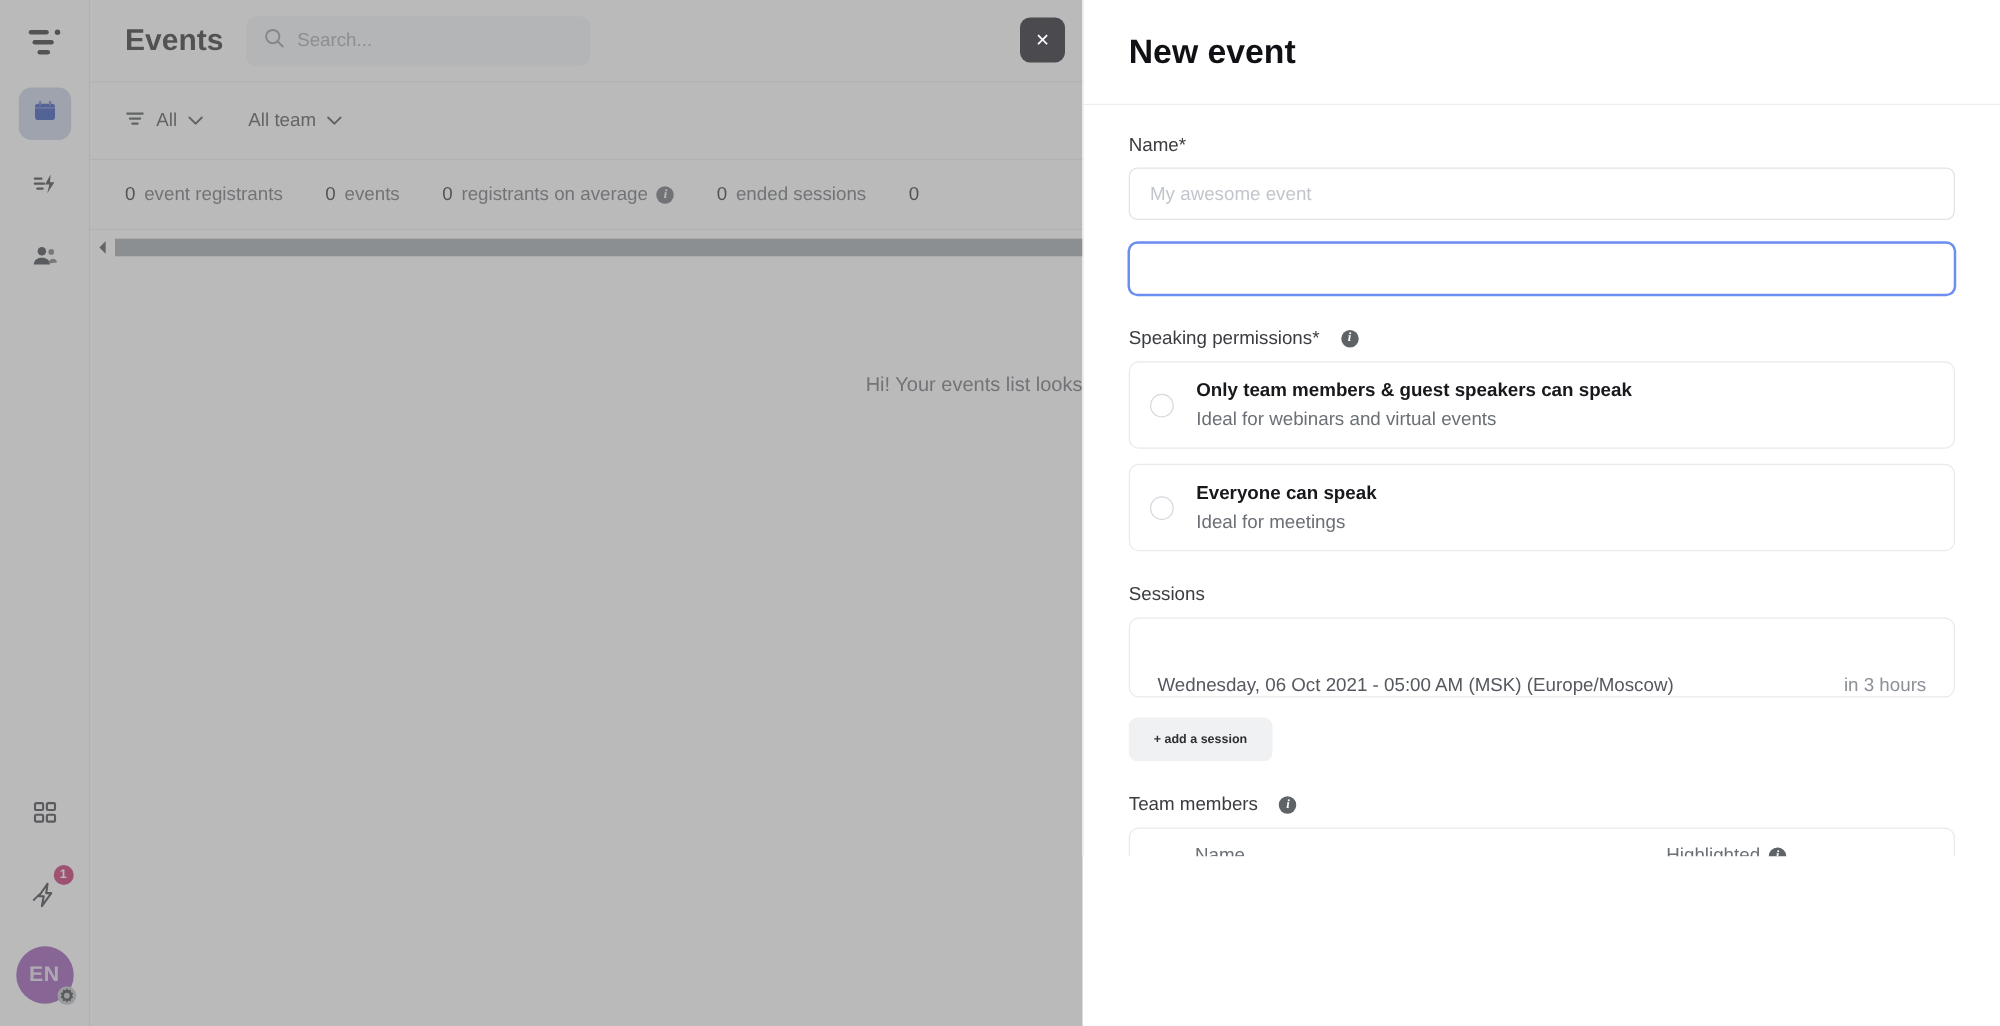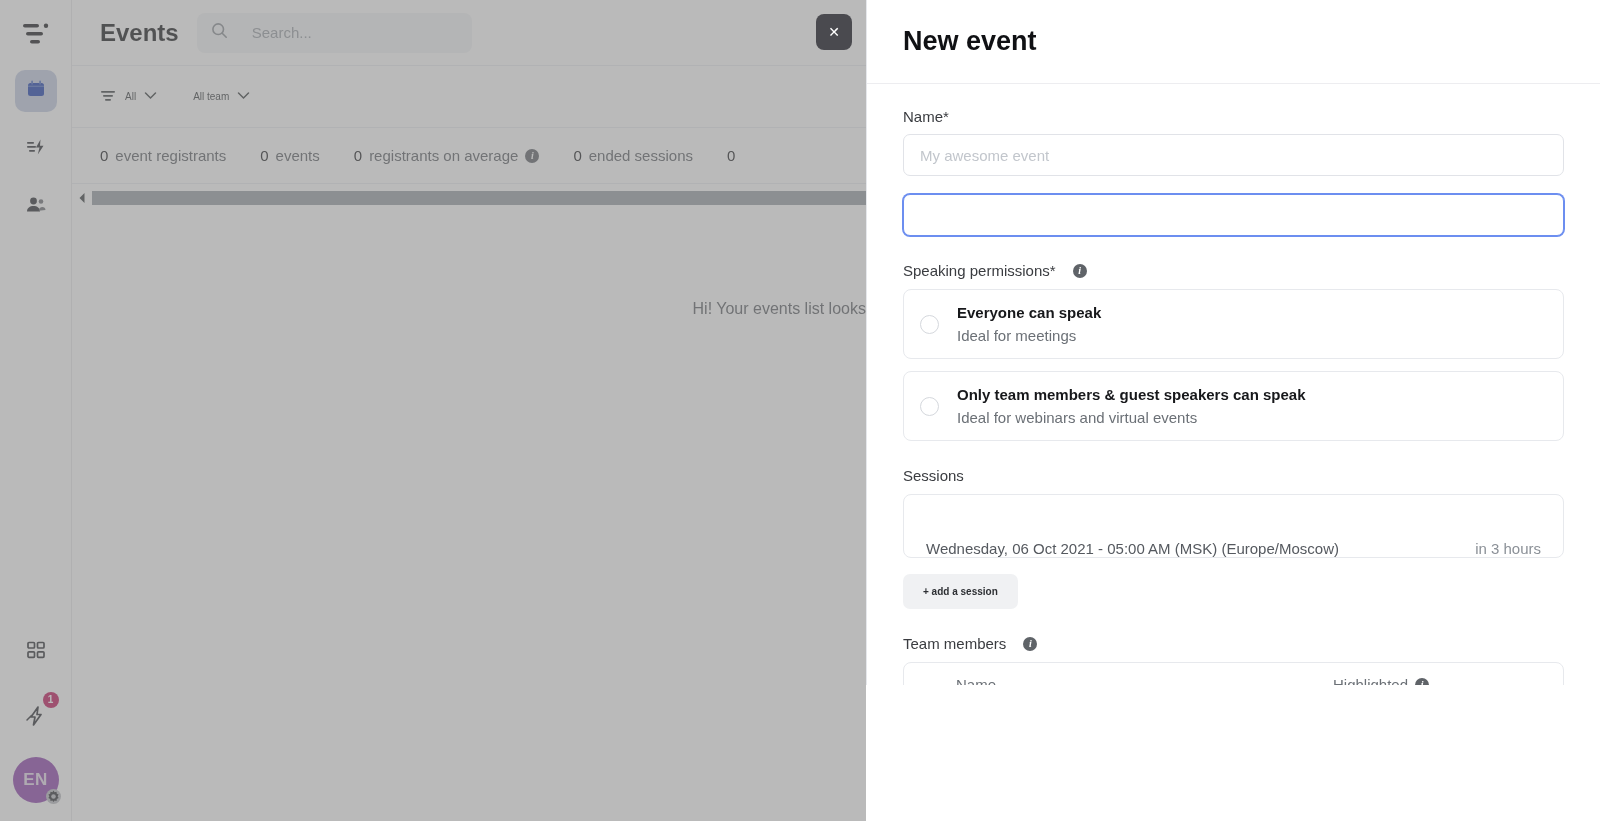--- a/index.html
+++ b/index.html
@@ -61,37 +61,37 @@
   }
 
   
   #main { position: absolute; left: 72px; top: 0; right: 0; height: 606px; background: #fff; }
   #topbar {
     height: 66px; display: flex; align-items: center; padding: 0 28px;
     border-bottom: 1px solid #eceef1; gap: 18px;
   }
   #page-title { font-size: 24px; font-weight: 700; color: #18191c; }
   #search-box {
-    display: flex; align-items: center; gap: 24px;
+    display: flex; align-items: center; gap: 10px;
     background: #f2f3f5; border-radius: 8px;
     height: 40px; width: 275px; padding: 0 14px;
   }
   #search-input {
     border: none; outline: none; background: transparent;
     font-family: inherit; font-size: 15px; color: #3c4043; width: 100%;
   }
   #search-input::placeholder { color: #9aa0a6; }
 
   #filterbar {
     height: 62px; display: flex; align-items: center; gap: 36px;
     padding: 0 28px; border-bottom: 1px solid #eceef1;
   }
   .filter-chip {
     display: flex; align-items: center; gap: 8px;
-    font-size: 10px; color: #3c4043;
+    font-size: 15px; color: #3c4043;
   }
   .caret { display: inline-block; }
 
   #statsbar {
     height: 56px; display: flex; align-items: center; gap: 34px;
     padding: 0 28px; border-bottom: 1px solid #eceef1;
     white-space: nowrap;
   }
   .stat { display: flex; align-items: center; gap: 7px; font-size: 15px; color: #5f6368; }
   .stat .num { color: #202124; font-weight: 400; }
@@ -408,30 +408,30 @@
 
       
       <div class="section-label">
         <span>Speaking permissions*</span>
         <span class="info-dot">i</span>
       </div>
 
       <div class="radio-card">
         <span class="radio-circle"></span>
         <span>
+          <span class="radio-title" style="display:block;">Only team members &amp; guest speakers can speak</span>
+          <span class="radio-sub" style="display:block;">Ideal for webinars and virtual events</span>
+        </span>
+      </div>
+
+      <div class="radio-card">
+        <span class="radio-circle"></span>
+        <span>
           <span class="radio-title" style="display:block;">Everyone can speak</span>
           <span class="radio-sub" style="display:block;">Ideal for meetings</span>
-        </span>
-      </div>
-
-      <div class="radio-card">
-        <span class="radio-circle"></span>
-        <span>
-          <span class="radio-title" style="display:block;">Only team members &amp; guest speakers can speak</span>
-          <span class="radio-sub" style="display:block;">Ideal for webinars and virtual events</span>
         </span>
       </div>
 
       
       <div class="section-label">Sessions</div>
       <div class="session-box">
         <span class="session-when">Wednesday, 06 Oct 2021 - 05:00 AM (MSK) (Europe/Moscow)</span>
         <span class="session-rel">in 3 hours</span>
       </div>
       <button id="add-session-btn">+ add a session</button>

